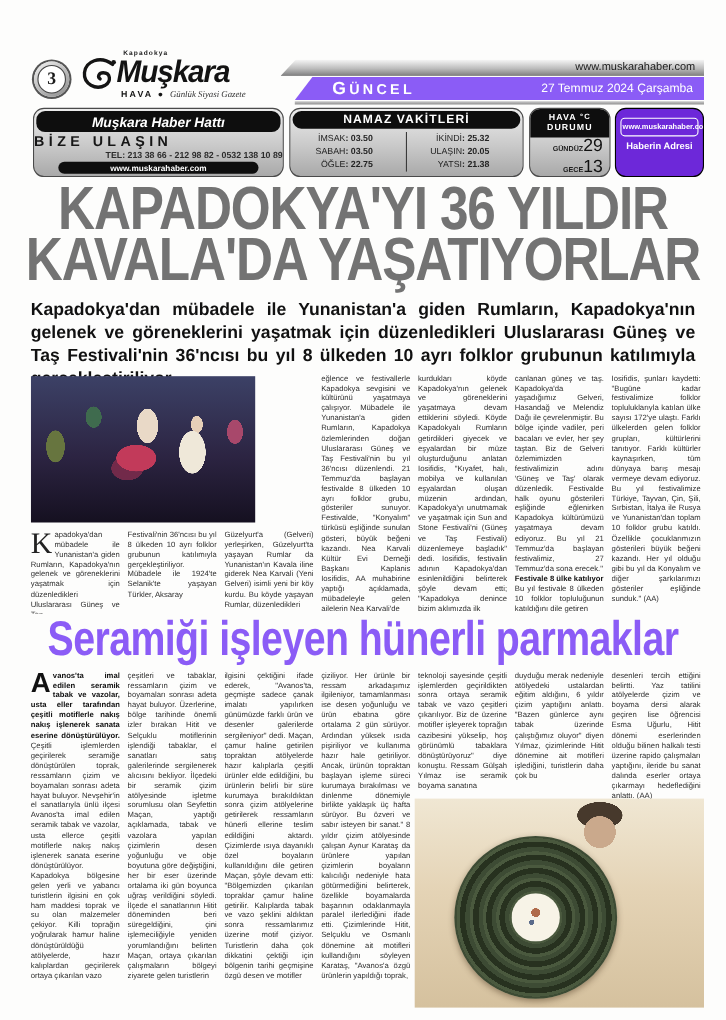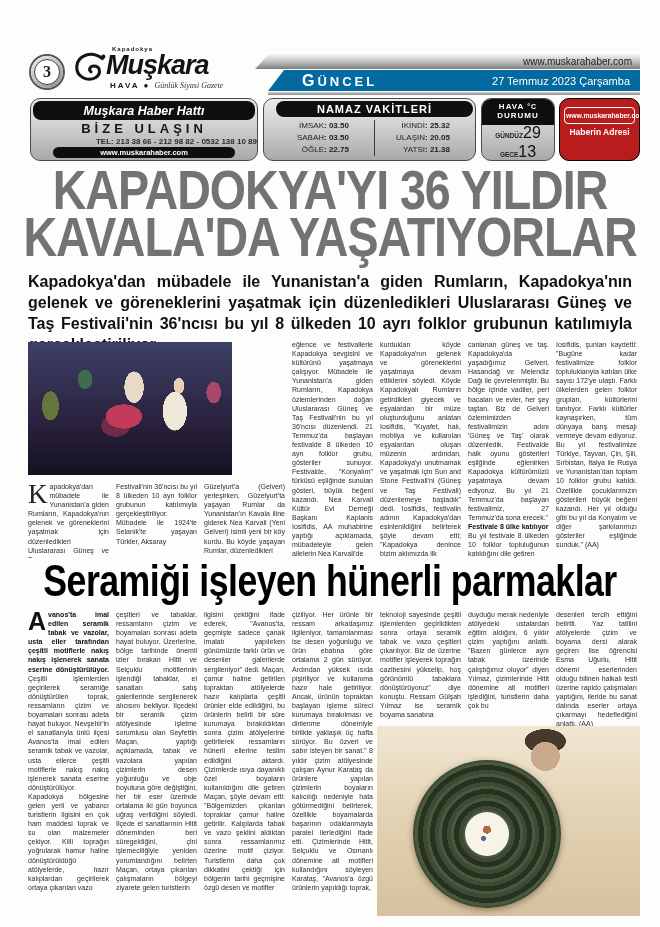--- a/index.html
+++ b/index.html
@@ -19,58 +19,58 @@
   .mast-name{position:absolute;left:34px;top:4px;font-size:27px;font-weight:900;font-style:italic;
              letter-spacing:-1px;color:#131313;transform:scaleY(1.05);}
   .mast-subrow{position:absolute;left:38px;top:35px;font-size:8px;font-weight:bold;letter-spacing:2px;color:#131313;}
   .mast-tagline{font-family:"Liberation Serif",serif;font-style:italic;font-weight:normal;
                 letter-spacing:0;font-size:8px;color:#333;}
   .bar-gray{position:absolute;left:255px;top:54px;width:385px;height:15px;
             background:linear-gradient(180deg,#f7f7f7 0%,#bdbdbd 55%,#7d7d7d 100%);
             clip-path:polygon(14px 0,100% 0,100% 100%,0 100%);
             display:flex;align-items:center;justify-content:flex-end;padding-right:8px;box-sizing:border-box;
             font-size:10px;color:#1c1c1c;}
-  .bar-black{position:absolute;left:268px;top:70px;width:372px;height:21px;background:#0369a1;
+  .bar-black{position:absolute;left:268px;top:70px;width:372px;height:21px;background:#8b5cf6;
             clip-path:polygon(16px 0,100% 0,100% 100%,0 100%);
             display:flex;align-items:center;justify-content:space-between;
             padding:0 10px 0 34px;box-sizing:border-box;}
   .section-label{color:#fff;font-size:13px;font-weight:bold;letter-spacing:3px;display:inline-block;}
   .section-label::first-letter{font-size:16px;}
   .date-label{color:#fff;font-size:11px;}
   .bar-under{position:absolute;left:268px;top:92px;width:372px;height:3px;
              background:linear-gradient(180deg,#cfcfcf,#8f8f8f);}
 
   
   .infobox{position:absolute;top:98px;height:63px;border-radius:10px;border:1.5px solid #4a4a4a;
            background:linear-gradient(180deg,#ececec 0%,#c9c9c9 55%,#a9a9a9 100%);
            box-sizing:border-box;overflow:hidden;}
   .contact{left:30px;width:228px;}
   .contact .hdr{margin:2px 2px 0 2px;height:19px;border-radius:8px;background:#0e0e0e;color:#fff;
       display:flex;align-items:center;justify-content:center;font-size:12.5px;font-weight:bold;font-style:italic;}
-  .contact .ulasin{text-align:center;font-size:13px;font-weight:bold;letter-spacing:4px;color:#161616;margin-top:1px;}
+  .contact .ulasin{font-size:13px;font-weight:bold;letter-spacing:4px;color:#161616;margin-top:1px;}
   .contact .tel{text-align:right;font-size:8px;font-weight:bold;color:#2c2c2c;margin-top:1px;}
   .contact .webpill{margin:1px 22px 0 22px;height:11px;border-radius:6px;background:#0e0e0e;color:#fff;
       display:flex;align-items:center;justify-content:center;font-size:7.5px;font-weight:bold;}
-  .prayer{left:263px;width:213px;padding-left:10px;}
+  .prayer{left:263px;width:213px;}
   .prayer .hdr{margin:2px 2px 0 2px;height:16px;border-radius:8px;background:#0e0e0e;color:#fff;
       display:flex;align-items:center;justify-content:center;font-size:11px;font-weight:bold;letter-spacing:1px;}
   .prayer .cols{display:flex;margin-top:3px;}
   .prayer .half{flex:1;padding-left:16px;}
   .prayer .half+.half{border-left:1.5px solid #3a3a3a;}
   .prayer .row{font-size:8px;color:#222;line-height:12px;display:flex;}
   .prayer .lbl{width:34px;text-align:right;}
   .prayer .val{font-weight:bold;}
   .weather{left:481px;width:74px;}
   .weather .hdr{height:26px;background:#0e0e0e;color:#fff;text-align:center;padding-top:3px;box-sizing:border-box;
       font-size:8px;font-weight:bold;letter-spacing:1px;line-height:9px;}
   .weather .unit{font-size:7px;vertical-align:top;}
-  .weather .row{display:flex;align-items:baseline;justify-content:center;padding:0 6px;line-height:16px;}
+  .weather .row{display:flex;align-items:baseline;justify-content:flex-end;padding:0 6px;line-height:16px;}
   .weather .wl{font-size:6.5px;font-weight:bold;color:#222;}
   .weather .wt{font-size:16px;color:#111;}
-  .address{left:559px;width:81px;background:#b91c1c;border-color:#000;}
+  .address{left:559px;width:81px;background:#6d28d9;border-color:#000;}
   .address .site{margin:8px 4px 0 4px;border:1.5px solid #fff;border-radius:4px;color:#fff;
       font-size:6.8px;font-weight:bold;text-align:center;padding:4px 1px;}
   .address .cap{color:#fff;font-size:8.5px;font-weight:bold;text-align:center;margin-top:3px;}
 
   
   .headline1{position:absolute;left:28px;top:166px;width:604px;text-align:center;color:#737373;}
   .headline1 .hl{height:47px;font-size:44px;font-weight:900;letter-spacing:-1px;line-height:47px;
       transform:scale(1.06,1.26);transform-origin:center;white-space:nowrap;}
   .lede{position:absolute;left:28px;top:271px;width:604px;font-size:16px;font-weight:bold;
       line-height:21px;text-align:justify;color:#111;}
@@ -108,21 +108,21 @@
   .plate{position:absolute;left:36px;top:34px;width:148px;height:148px;border-radius:50%;
     background:repeating-radial-gradient(circle at 50% 50%, #3d4b34 0 4px, #27311f 4px 9px, #4a593e 9px 12px);
     box-shadow:0 2px 6px rgba(60,40,20,.45);}
   .plate-center{position:absolute;left:52px;top:52px;width:44px;height:44px;border-radius:50%;
     background:
       radial-gradient(circle 5px at 50% 40%, #b06a4a 0 80%, transparent 81%),
       radial-gradient(circle 3px at 42% 60%, #5a6a8a 0 80%, transparent 81%),
       radial-gradient(circle, #f7f3e7 0 100%);}
 
   
-  .headline2{position:absolute;left:28px;top:558px;width:604px;text-align:center;color:#000000;}
+  .headline2{position:absolute;left:28px;top:558px;width:604px;text-align:center;color:#8b5cf6;}
   .headline2 .hl{height:48px;font-size:34px;font-weight:900;letter-spacing:-0.5px;line-height:46px;
       transform:scale(1.05,1.3);transform-origin:center;white-space:nowrap;}
 </style>
 </head>
 <body>
 
 <div class="page">
 
   <div class="pagenum">
     <div class="inner">
@@ -144,21 +144,21 @@
       <span>●</span>
       <span class="mast-tagline">Günlük Siyasi Gazete</span>
     </div>
   </div>
 
   <div class="bar-gray">
     <span>www.muskarahaber.com</span>
   </div>
   <div class="bar-black">
     <span class="section-label">GÜNCEL</span>
-    <span class="date-label">27 Temmuz 2023 Çarşamba</span>
+    <span class="date-label">27 Temmuz 2024 Çarşamba</span>
   </div>
   <div class="bar-under"></div>
 
   <div class="infobox contact">
     <div class="hdr">Muşkara Haber Hattı</div>
     <div class="ulasin">BİZE ULAŞIN</div>
     <div class="tel">TEL: 213 38 66 - 212 98 82 - 0532 138 10 89</div>
     <div class="webpill">www.muskarahaber.com</div>
   </div>
 

